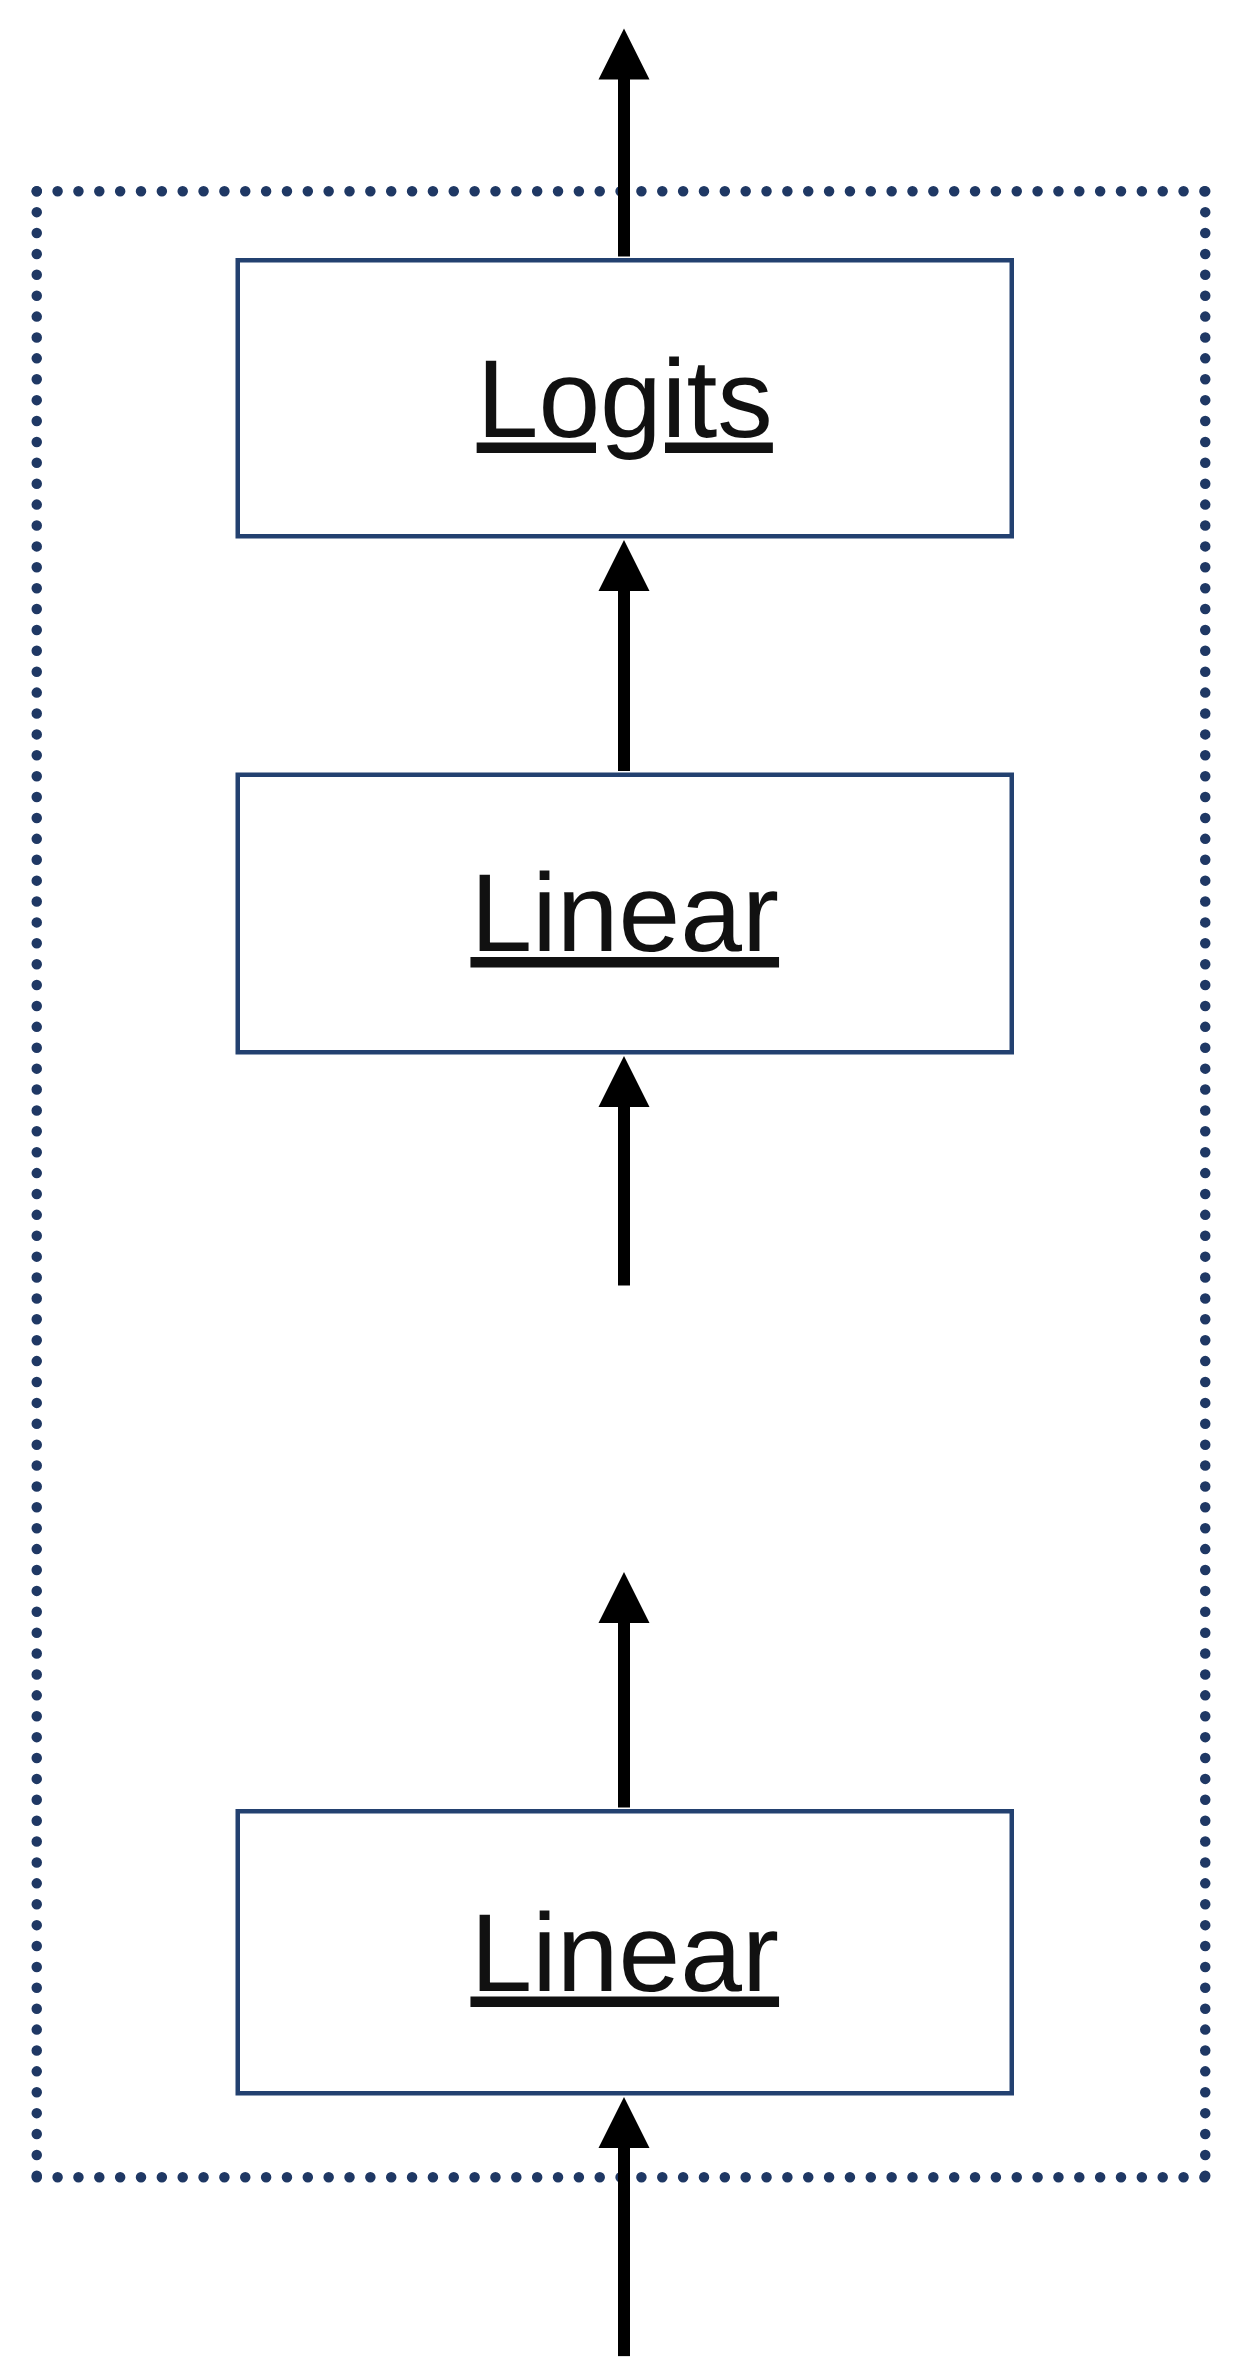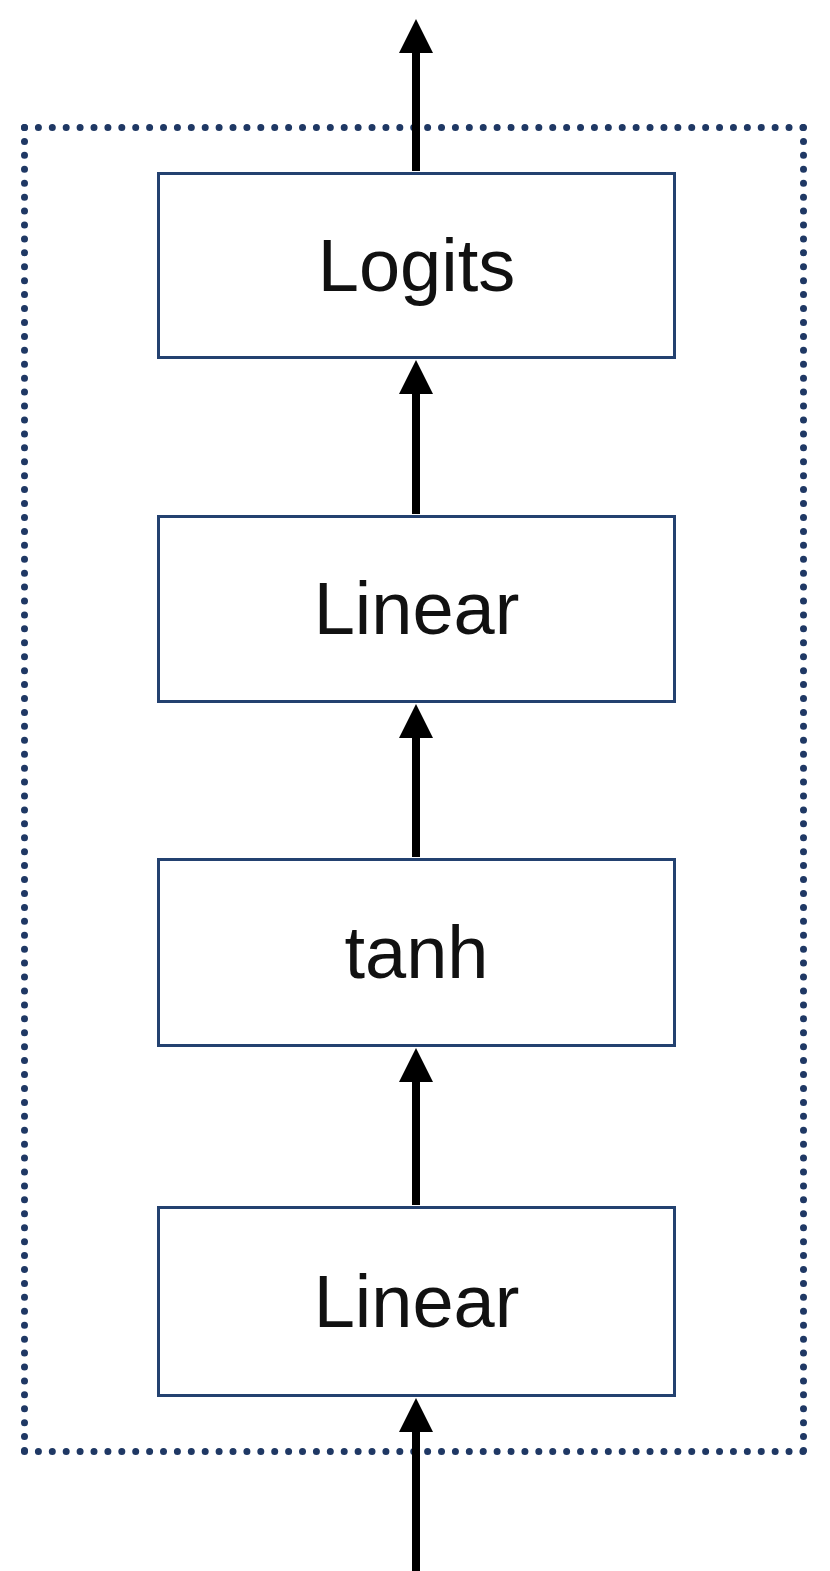--- a/index.html
+++ b/index.html
@@ -43,20 +43,21 @@
   }
   .layer-label {
     font-family: "Liberation Sans", sans-serif;
     font-size: 74px;
     font-weight: 400;
     color: #111111;
     line-height: 1;
     letter-spacing: 0px;
     white-space: nowrap;
     user-select: none;
+    text-decoration: underline;
   }
   #box-logits  { top: 172px;  height: 187px; }
   #box-linear-top { top: 515px;  height: 188px; }
   #box-tanh    { top: 858px;  height: 189px; }
   #box-linear-bottom { top: 1206px; height: 191px; }
 
   
   .arrow {
     position: absolute;
     left: 0;
@@ -88,23 +89,20 @@
 
   <div class="layer-box" id="box-linear-bottom">
     <span class="layer-label">Linear</span>
   </div>
 
   <svg class="arrow" width="830" height="1571">
     <line class="arrow-shaft" x1="416" y1="1205" x2="416" y2="1074"></line>
     <polygon class="arrow-head" points="416,1048 399,1082 433,1082"></polygon>
   </svg>
 
-  <div class="layer-box" id="box-tanh">
-    <span class="layer-label">tanh</span>
-  </div>
 
   <svg class="arrow" width="830" height="1571">
     <line class="arrow-shaft" x1="416" y1="857" x2="416" y2="731"></line>
     <polygon class="arrow-head" points="416,704 399,738 433,738"></polygon>
   </svg>
 
   <div class="layer-box" id="box-linear-top">
     <span class="layer-label">Linear</span>
   </div>
 

